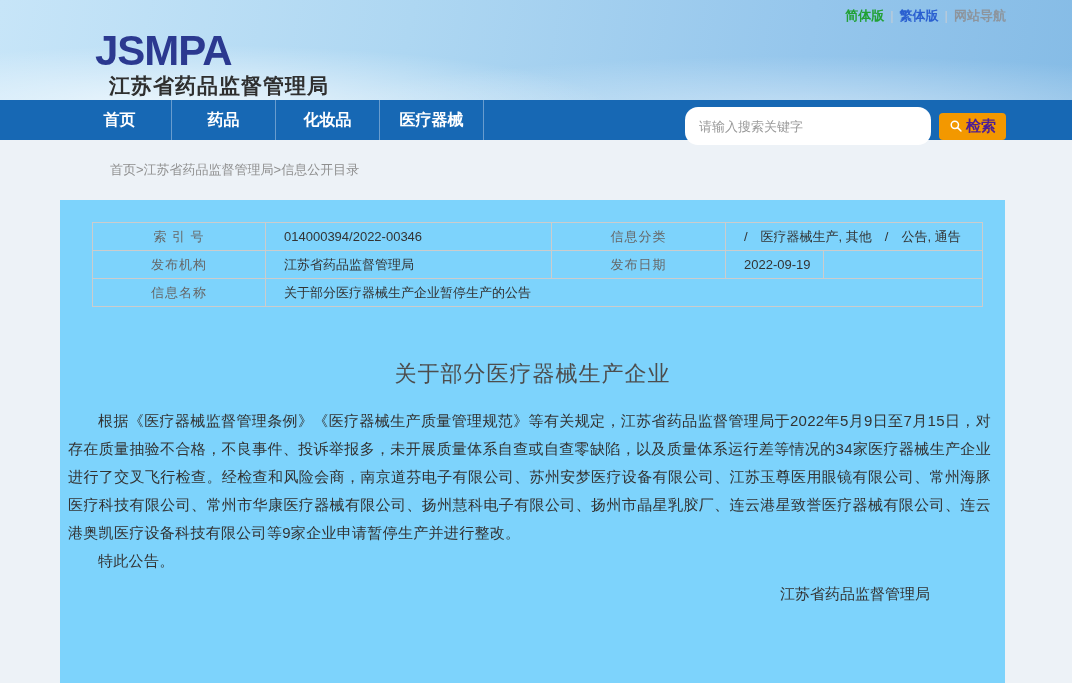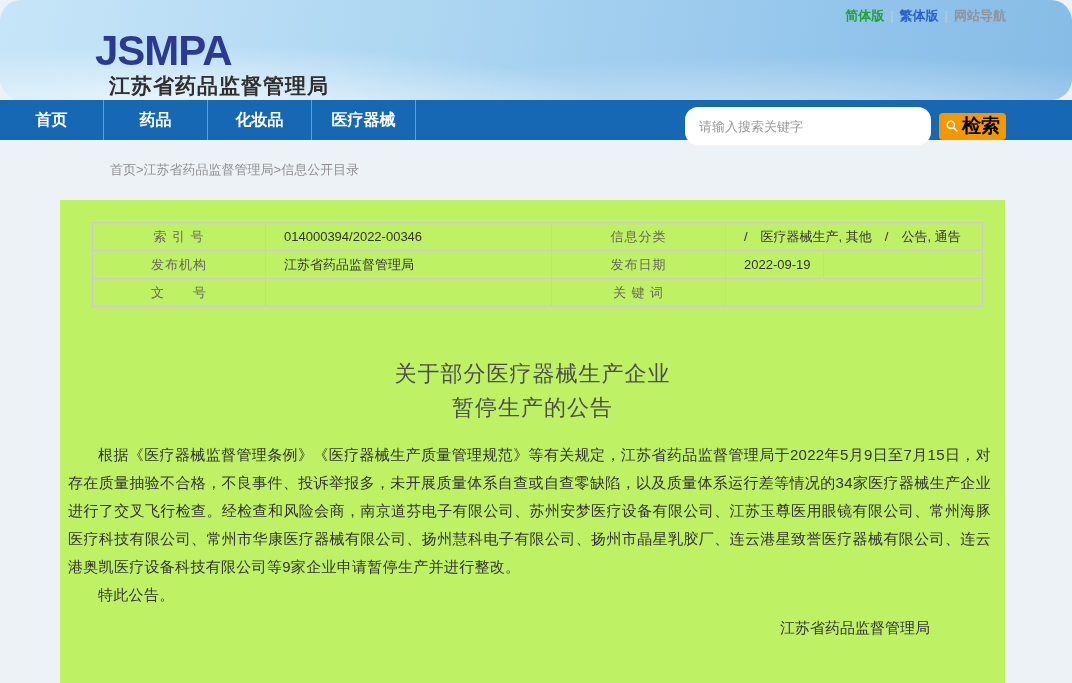--- a/index.html
+++ b/index.html
@@ -11,21 +11,20 @@
     position:relative;
   }
 
   
   .banner {
     position:relative; width:1072px; height:100px;
     background:
       radial-gradient(ellipse 600px 90px at 18% 108%, rgba(255,255,255,.75), rgba(255,255,255,0) 70%),
       radial-gradient(ellipse 700px 80px at 75% 112%, rgba(255,255,255,.45), rgba(255,255,255,0) 70%),
       linear-gradient(100deg,#c7e5f8 0%, #aed7f2 38%, #95c6ec 75%, #86bce6 100%);
-    border-radius: 21px;
   }
   .topbar-links {
     position:absolute; top:7px; right:66px;
     font-size:13px; font-weight:bold; white-space:nowrap;
   }
   .topbar-links a { text-decoration:none; cursor:pointer; }
   .lnk-simplified { color:#21a135; }
   .lnk-traditional { color:#2a5fd0; }
   .lnk-sitemap { color:#8d949c; }
   .topbar-sep { color:#c3cdd6; margin:0 6px; font-weight:normal; }
@@ -35,48 +34,48 @@
     font-size:42px; line-height:42px; font-weight:bold;
     color:#2b3990; letter-spacing:-1px;
     font-family:"Liberation Sans","DejaVu Sans",sans-serif;
   }
   .brand-text { margin-left:14px; padding-top:2px; }
   .brand-cn { font-size:21px; font-weight:bold; color:#2f2f2f; letter-spacing:1px; line-height:24px; }
   .brand-en { font-size:11px; color:#5a5a5a; line-height:16px; margin-top:2px; }
 
   
   .nav { position:relative; width:1072px; height:40px; background:#1768b4; }
-  .nav-items { list-style:none; display:flex; height:27px; }
+  .nav-items { list-style:none; display:flex; height:27px; padding-left:68px; }
   .nav-items li {
     width:104px; height:40px; line-height:40px; text-align:center;
     color:#fff; font-size:16px; font-weight:bold; cursor:pointer;
     border-right:1px solid rgba(255,255,255,.35);
   }
   .search-wrap { position:absolute; right:66px; top:7px; display:flex; align-items:center; }
   .search-input {
     width:246px; height:38px; border:none; border-radius:13px;
     padding:0 14px; font-size:13px; color:#555; outline:none;
     font-family:"Liberation Sans","DejaVu Sans",sans-serif;
   }
   .search-input::placeholder { color:#999; }
   .search-btn {
     margin-left:8px; width:67px; height:27px; border:none; border-radius:4px;
-    background:#f39800; color:#000000; font-size:19px; font-weight:bold;
+    background:#f39800; color:#4c1d95; font-size:15px; font-weight:bold;
     display:flex; align-items:center; justify-content:center; gap:3px; cursor:pointer;
     font-family:"Liberation Sans","DejaVu Sans",sans-serif;
   }
 
   
   .crumb-band { width:1072px; height:60px; display:flex; align-items:center;padding-left:48px; }
   .crumb { margin-left:62px; font-size:13px; color:#8f8f8f; cursor:pointer; }
 
   
   .panel {
     margin-left:60px; width:945px; height:483px;
-    background:#bef264; padding-top:22px;
+    background:#7dd3fc; padding-top:22px;
   }
 
   table.meta {
     border-collapse:collapse; table-layout:fixed;
     margin-left:32px; width:890px;
     font-size:13px;
   }
   table.meta td { border:1px solid #ccc; height:28px; overflow:hidden; white-space:nowrap; }
   td.lbl { color:#666; text-align:center; letter-spacing:1px; }
   td.val { color:#333; padding-left:18px; }
@@ -153,31 +152,28 @@
       <td class="val" colspan="2">/　医疗器械生产, 其他　/　公告, 通告</td>
     </tr>
     <tr>
       <td class="lbl">发布机构</td>
       <td class="val">江苏省药品监督管理局</td>
       <td class="lbl">发布日期</td>
       <td class="val">2022-09-19</td>
       <td class="val"></td>
     </tr>
     <tr>
-      <td class="lbl">文　　号</td>
-      <td class="val"></td>
-      <td class="lbl">关 键 词</td>
-      <td class="val" colspan="2"></td>
+      <td class="lbl">信息名称</td>
+      <td class="val" colspan="4">关于部分医疗器械生产企业暂停生产的公告</td>
     </tr>
   </tbody>
     </table>
 
   <div class="doc-title">
     <div>关于部分医疗器械生产企业</div>
-    <div>暂停生产的公告</div>
   </div>
 
   <div class="doc-body">
     <p>根据《医疗器械监督管理条例》《医疗器械生产质量管理规范》等有关规定，江苏省药品监督管理局于2022年5月9日至7月15日，对存在质量抽验不合格，不良事件、投诉举报多，未开展质量体系自查或自查零缺陷，以及质量体系运行差等情况的34家医疗器械生产企业进行了交叉飞行检查。经检查和风险会商，南京道芬电子有限公司、苏州安梦医疗设备有限公司、江苏玉尊医用眼镜有限公司、常州海豚医疗科技有限公司、常州市华康医疗器械有限公司、扬州慧科电子有限公司、扬州市晶星乳胶厂、连云港星致誉医疗器械有限公司、连云港奥凯医疗设备科技有限公司等9家企业申请暂停生产并进行整改。</p>
     <p>特此公告。</p>
   </div>
 
   <div class="sign-block">
     <div>江苏省药品监督管理局</div>
 

